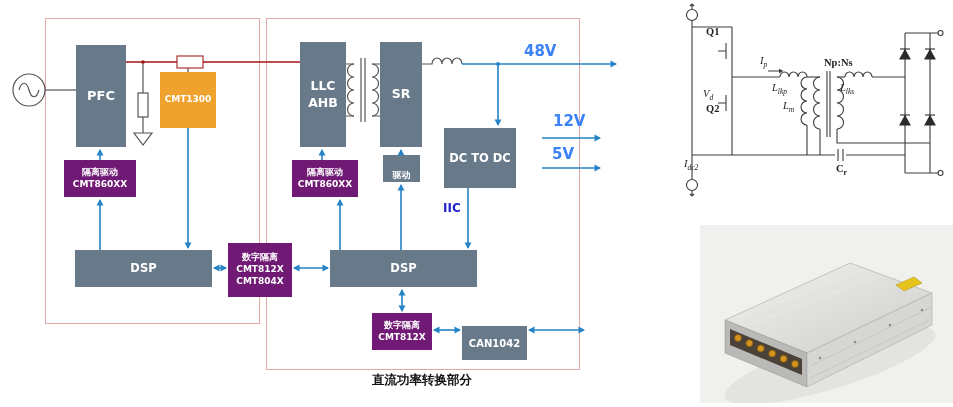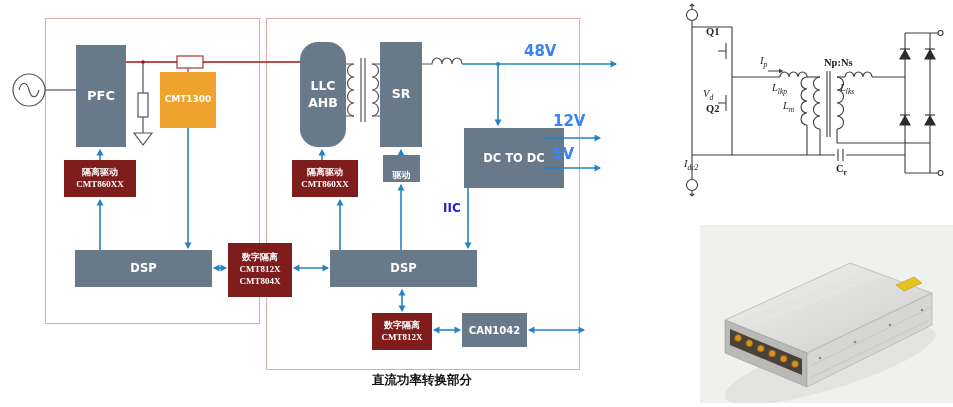--- a/index.html
+++ b/index.html
@@ -2,21 +2,21 @@
 <html><head>
 <meta charset="utf-8">
 <style>
   html,body{margin:0;padding:0;background:#fff;}
   #canvas{position:relative;width:953px;height:407px;background:#fff;overflow:hidden;
           font-family:"DejaVu Sans","Liberation Sans",sans-serif;}
   .frame{position:absolute;border:1px solid #e2a9a9;}
   .block{position:absolute;display:flex;flex-direction:column;justify-content:center;align-items:center;
          text-align:center;color:#fff;font-weight:bold;line-height:1.3;}
   .gray{background:#68798a;}
-  .green{background:#7f1d1d;font-family:Liberation Serif, serif;}
+  .green{background:#701a75;}
   .orange{background:#f0a22e;}
   .caption{position:absolute;font-weight:bold;font-size:12.5px;color:#111;text-align:center;}
   .vlabel{position:absolute;font-weight:bold;font-size:15px;color:#3b82f6;}
   .iic{font-size:12px;color:#2222cc;}
   .slabel{position:absolute;font-family:"Liberation Serif","DejaVu Serif",serif;font-style:italic;
           font-size:10.5px;color:#222;white-space:nowrap;}
   .slabel sub{font-size:7.5px;}
   .upright{font-style:normal;font-weight:bold;padding-left:12px;}
   svg.layer{position:absolute;pointer-events:none;}
 </style>
@@ -43,45 +43,45 @@
   <div class="block gray" style="left:75px;top:250px;width:137px;height:37px;font-size:11.5px;">
     <span>DSP</span>
   </div>
 
   <div class="block green" style="left:228px;top:243px;width:64px;height:54px;font-size:9px;">
     <span>数字隔离</span>
     <span>CMT812X</span>
     <span>CMT804X</span>
   </div>
 
-  <div class="block gray" style="left:300px;top:42px;width:46px;height:105px;font-size:12.5px;border-radius:18px;">
+  <div class="block gray" style="left:300px;top:42px;width:46px;height:105px;font-size:12.5px;">
     <span>LLC</span>
     <span>AHB</span>
   </div>
   <div class="block gray" style="left:380px;top:42px;width:42px;height:105px;font-size:12.5px;">
     <span>SR</span>
   </div>
   <div class="block gray" style="left:383px;top:155px;width:37px;height:27px;font-size:9px;justify-content:flex-end;">
     <span>驱动</span>
   </div>
   <div class="block green" style="left:292px;top:160px;width:66px;height:37px;font-size:9px;">
     <span>隔离驱动</span>
     <span>CMT860XX</span>
   </div>
-  <div class="block gray" style="left:464px;top:128px;width:100px;height:60px;font-size:11.5px;">
+  <div class="block gray" style="left:444px;top:128px;width:72px;height:60px;font-size:11.5px;">
     <span>DC TO DC</span>
   </div>
   <div class="block gray" style="left:330px;top:250px;width:147px;height:37px;font-size:11.5px;">
     <span>DSP</span>
   </div>
   <div class="block green" style="left:372px;top:313px;width:60px;height:37px;font-size:9px;">
     <span>数字隔离</span>
     <span>CMT812X</span>
   </div>
-  <div class="block gray" style="left:462px;top:313px;width:65px;height:34px;font-size:10px;">
+  <div class="block gray" style="left:462px;top:326px;width:65px;height:34px;font-size:10px;">
     <span>CAN1042</span>
   </div>
 
   <div class="caption" style="left:266px;top:372px;width:312px;">直流功率转换部分</div>
 
   <span class="vlabel" style="left:524px;top:42px;">48V</span>
   <span class="vlabel" style="left:553px;top:112px;">12V</span>
   <span class="vlabel" style="left:552px;top:145px;">5V</span>
   <span class="vlabel iic" style="left:443px;top:201px;">IIC</span>
 

